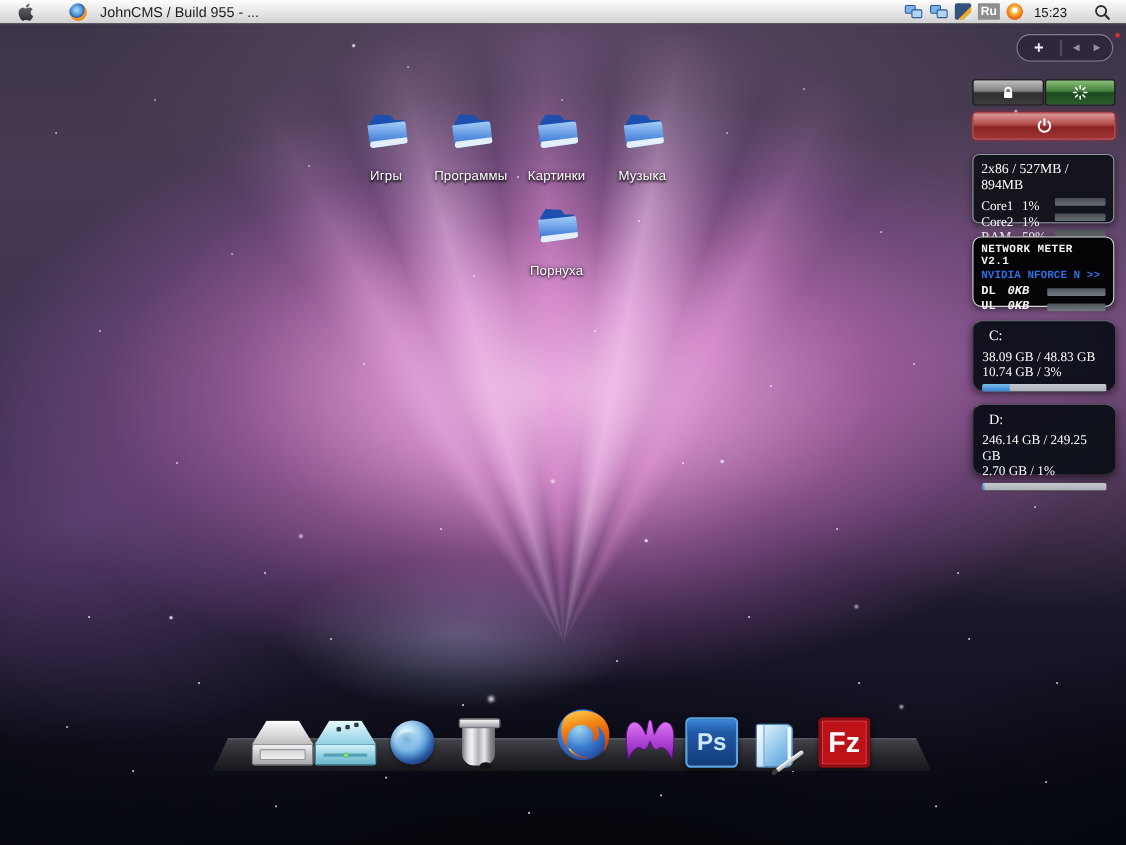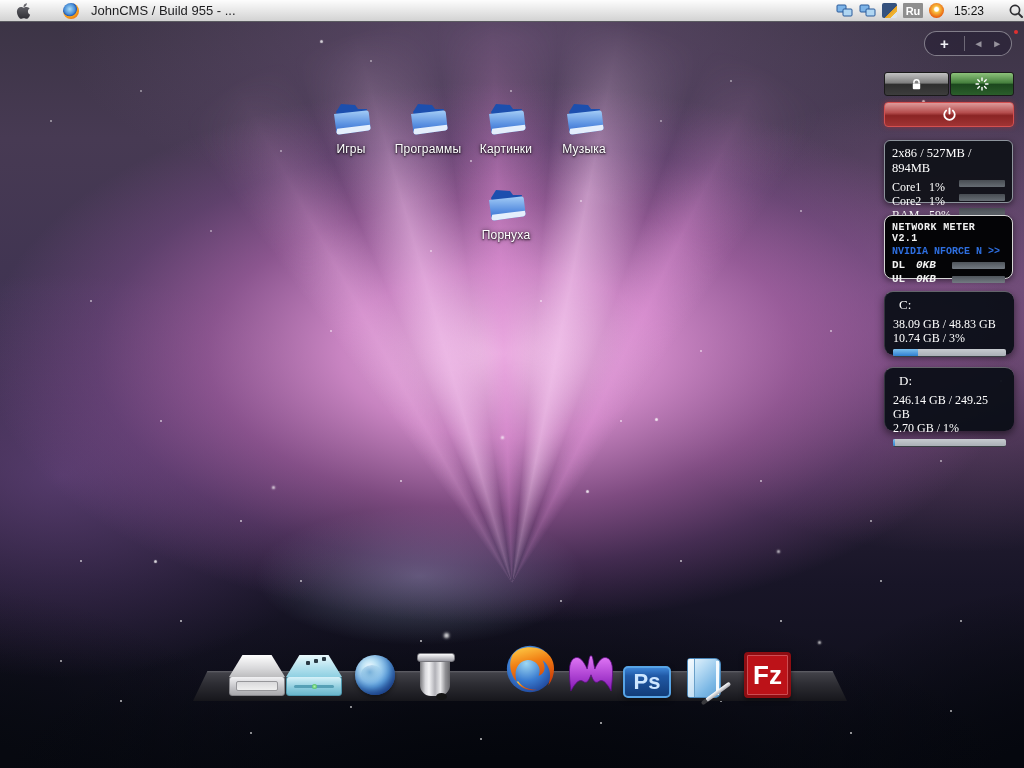--- a/index.html
+++ b/index.html
@@ -57,35 +57,35 @@
 
   
   .menubar { position:absolute; top:0; left:0; width:1024px; height:22px;
     background:linear-gradient(180deg,#fdfdfd 0%,#eaeaea 45%,#d2d2d2 100%);
     border-bottom:1px solid #5a5a60; display:flex; align-items:center; z-index:50; }
   .mb-left { display:flex; align-items:center; gap:10px; padding-left:16px; }
   .apple-logo { width:15px; height:18px; display:flex; align-items:center; }
   .ff-mini { width:16px; height:16px; border-radius:50%; margin-left:22px;
     background: radial-gradient(circle at 42% 38%, #aadcf8 0%, #4a90d8 38%, #2a5cb0 50%, #f7a21b 56%, #e8680d 84%, #b84604 100%); }
   .mb-title { font-size:13px; color:#1d1d1f; margin-left:2px; }
-  .mb-right { margin-left:auto; display:flex; align-items:center; gap:6px; }
+  .mb-right { margin-left:auto; display:flex; align-items:center; gap:6px; padding-right:14px; }
   .tray-ico { width:17px; height:15px; display:flex; align-items:center; justify-content:center; }
   .tray-app { width:15px; height:15px; border-radius:2px;
     background: linear-gradient(135deg,#35527e 0%, #35527e 58%, #e8a01e 58%, #f0b83a 78%, #dce4ee 78%); }
   .lang-box { min-width:20px; height:15px; background:#8e8e8e; color:#fff; font-size:11px; font-weight:bold;
     display:flex; align-items:center; justify-content:center; border-radius:1px; padding:0 2px; }
   .tray-orange { width:15px; height:15px; border-radius:50%;
     background: radial-gradient(circle at 50% 42%, #ffffff 0%, #ffffff 16%, #f8c040 28%, #e85c0c 72%, #b83a04 100%); }
   .clock { font-size:12px; color:#111; margin-left:4px; }
   .search-btn { margin-left:18px; display:flex; align-items:center; }
 
   
   .desk-icon { position:absolute; width:80px; text-align:center; cursor:default; }
   .folder-wrap { display:flex; justify-content:center; height:36px; }
-  .icon-label { margin-top:6px; font-size:12px; color:#fff;
+  .icon-label { margin-top:17px; font-size:12px; color:#fff;
     text-shadow:0 1px 2px rgba(0,0,0,.95), 0 0 4px rgba(0,0,0,.7); letter-spacing:.2px; }
 
   
   .pager { position:absolute; left:924px; top:31px; width:88px; height:25px; border-radius:13px;
     background:rgba(28,22,44,.45); border:1px solid rgba(255,255,255,.4);
     display:flex; align-items:center; color:#e8e8f0; }
   .pager-add { flex:1; text-align:center; font-size:15px; font-weight:bold; line-height:22px; color:#f0f0f5; }
   .pager-div { width:1px; height:15px; background:rgba(255,255,255,.3); }
   .pager-arrows { flex:1.2; display:flex; justify-content:space-evenly; align-items:center;
     font-size:10px; color:rgba(255,255,255,.5); }
@@ -161,21 +161,21 @@
     box-shadow:inset -3px -5px 8px rgba(10,30,90,.55), 0 2px 4px rgba(0,0,0,.4); position:relative; }
   .globe::after { content:""; position:absolute; left:6px; top:10px; width:22px; height:18px; border-radius:50%;
     background:radial-gradient(circle at 40% 40%, rgba(110,170,215,.9), rgba(110,170,215,0) 70%); }
 
   .trash { position:relative; width:30px; height:38px; border-radius:4px 4px 11px 11px;
     background:linear-gradient(90deg,#77777b 0%,#d9d9dd 18%,#f3f3f5 30%,#b1b1b7 50%,#e9e9eb 68%,#8f8f93 85%,#68686c 100%); }
   .trash::before { content:""; position:absolute; top:-5px; left:-3px; width:36px; height:7px; border-radius:3px;
     background:linear-gradient(180deg,#fbfbfb,#9e9ea6); border:1px solid #77777d; }
   .trash::after { content:""; position:absolute; bottom:-4px; right:3px; width:11px; height:7px; border-radius:50%; background:#141414; }
 
-  .ps-icon { width:48px; height:32px; border-radius:5px; border:2px solid #57a4e6;
+  .ps-icon { width:48px; height:46px; border-radius:5px; border:2px solid #57a4e6;
     background:linear-gradient(180deg,#3d85d6 0%,#2059a6 28%,#123c78 100%);
     display:flex; align-items:center; justify-content:center;
     color:#cde6ff; font-size:22px; font-weight:bold; box-shadow:0 2px 5px rgba(0,0,0,.5); }
 
   .book { position:relative; width:34px; height:40px; border-radius:3px 6px 6px 3px; border:1px solid #4a86b8;
     background:linear-gradient(135deg,#eef7fd 0%,#bcdef5 30%,#7cb8e5 70%,#5b9dd1 100%); }
   .book::before { content:""; position:absolute; left:0; top:0; width:6px; height:100%;
     background:rgba(255,255,255,.5); border-right:1px solid #6aa0c8; }
   .book::after { content:""; position:absolute; right:1px; top:2px; width:3px; height:34px; background:#f4fafe; }
   .pen { position:absolute; right:-12px; bottom:4px; width:30px; height:4px; border-radius:2px;

